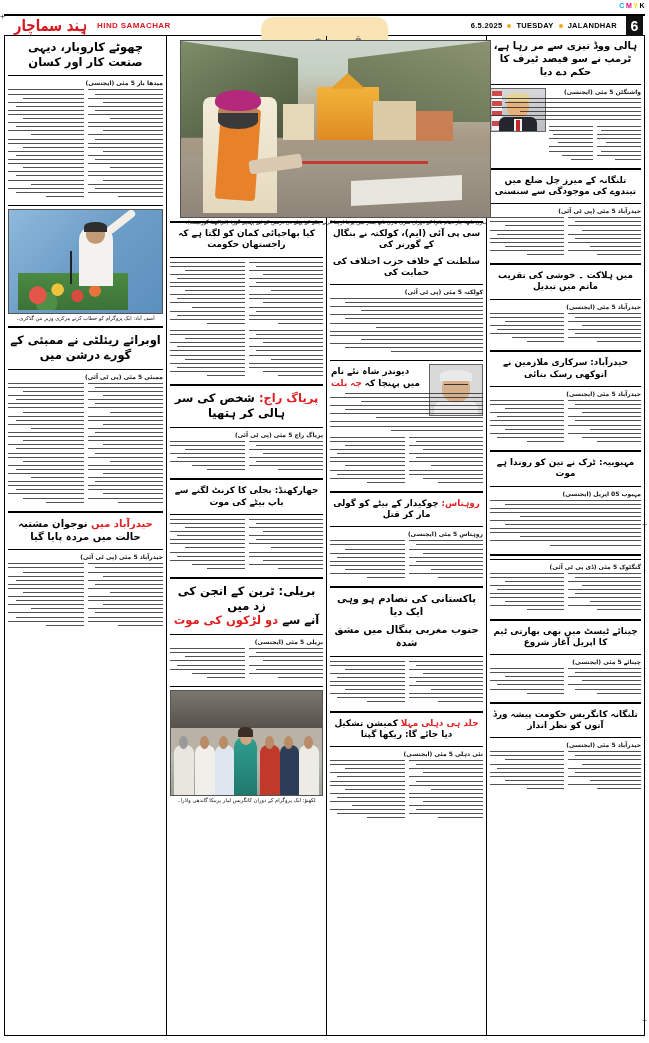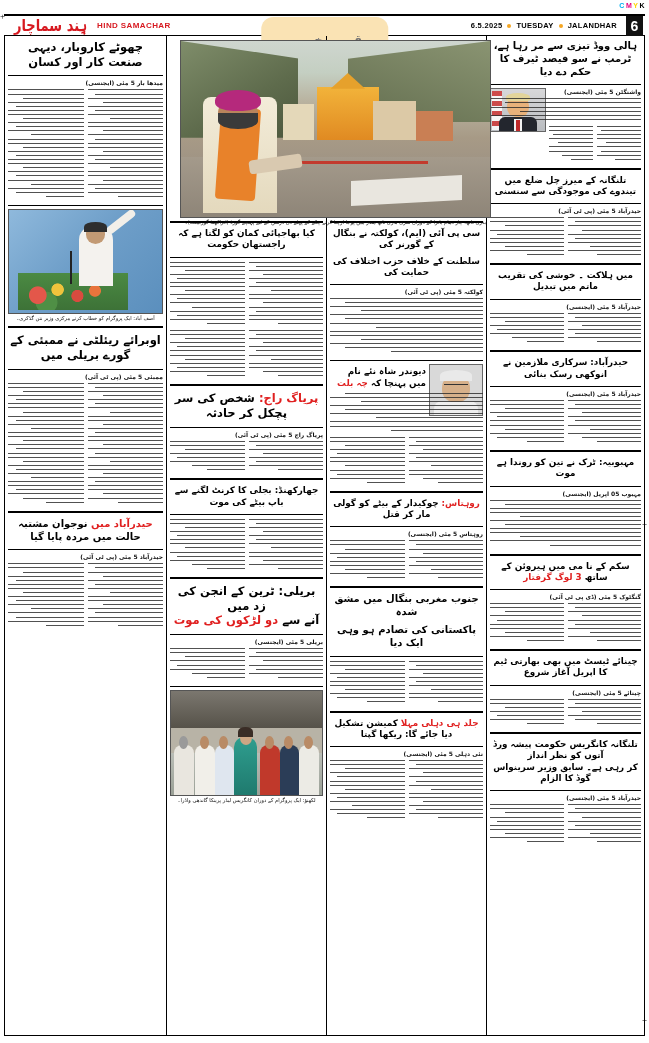--- a/index.html
+++ b/index.html
@@ -401,25 +401,20 @@
           <div class="ln s100"></div>
           <div class="ln s90"></div>
           <div class="ln s100"></div>
         <div class="ln s100"></div>
           <div class="ln s80"></div>
           <div class="ln s100"></div>
           <div class="ln s60"></div>
       </div>
 
       <div class="rule-thick"></div>
-      <div class="hl hl-sm">
-        <span>سکم کے نا می میں ہیروئن کے ساتھ</span>
-        <span class="red">3 لوگ</span>
-        <span class="red">گرفتار</span>
-      </div>
       <div class="rule"></div>
       <div class="dateline">گنگٹوک 5 مئی (ڈی پی ٹی آئی)</div>
       <div class="txt">
         <div class="subcol">
           <div class="ln s100"></div>
             <div class="ln s90"></div>
             <div class="ln s100"></div>
             <div class="ln s80"></div>
           <div class="ln s100"></div>
             <div class="ln s90"></div>
@@ -463,21 +458,20 @@
             <div class="ln s100"></div>
           <div class="ln s90"></div>
             <div class="ln s100"></div>
             <div class="ln s50"></div>
         </div>
       </div>
 
       <div class="rule-thick"></div>
       <div class="hl hl-sm">
         <div>تلنگانہ کانگریس حکومت پیشہ ورڈ آتوں کو نظر انداز</div>
-        <div>کر رہی ہے۔ سابق وزیر سرینواس گوڈ کا الزام</div>
       </div>
       <div class="rule"></div>
       <div class="dateline">حیدرآباد 5 مئی (ایجنسی)</div>
       <div class="txt">
         <div class="subcol">
           <div class="ln s100"></div>
             <div class="ln s90"></div>
             <div class="ln s100"></div>
             <div class="ln s80"></div>
           <div class="ln s100"></div>
@@ -526,21 +520,21 @@
           <div class="ln s60"></div>
       </div>
 
       <div class="rule"></div>
       <div class="photo-portrait">
         <div class="pp-body"></div>
           <div class="pp-face"></div>
           <div class="pp-hair"></div>
           <div class="pp-glass"></div>
       </div>
-      <div class="hl hl-sm" style="text-align:right">
+      <div class="hl hl-sm" style="text-align:left">
         <span>دیوندر شاہ نئے نام میں پہنچا کہ</span>
         <span class="red">چہ بلت</span>
       </div>
       <div class="txt one">
         <div class="ln s90"></div>
           <div class="ln s100"></div>
           <div class="ln s80"></div>
           <div class="ln s100"></div>
         <div class="ln s90"></div>
           <div class="ln s100"></div>
@@ -608,22 +602,22 @@
           <div class="ln s90"></div>
             <div class="ln s100"></div>
             <div class="ln s100"></div>
             <div class="ln s80"></div>
           <div class="ln s100"></div>
             <div class="ln s50"></div>
         </div>
       </div>
 
       <div class="rule-thick"></div>
+      <div class="hl hl-md">پاکستانی کی تصادم ہو وہی ایک دیا</div>
       <div class="hl hl-md">جنوب مغربی بنگال میں مشق شدہ</div>
-      <div class="hl hl-md">پاکستانی کی تصادم ہو وہی ایک دیا</div>
       <div class="rule"></div>
       <div class="txt">
         <div class="subcol">
           <div class="ln s100"></div>
             <div class="ln s90"></div>
             <div class="ln s100"></div>
             <div class="ln s80"></div>
           <div class="ln s100"></div>
             <div class="ln s90"></div>
             <div class="ln s100"></div>
@@ -762,21 +756,21 @@
           <div class="ln s100"></div>
             <div class="ln s90"></div>
             <div class="ln s100"></div>
             <div class="ln s50"></div>
         </div>
       </div>
 
       <div class="rule-thick"></div>
       <div class="hl hl-lg">
         <span class="red">پریاگ راج:</span>
-        <span>شخص کی سر پچکل کر حادثہ</span>
+        <span>شخص کی سر ہالی کر ہتھیا</span>
       </div>
       <div class="rule"></div>
       <div class="dateline">پریاگ راج 5 مئی (پی ٹی آئی)</div>
       <div class="txt">
         <div class="subcol">
           <div class="ln s100"></div>
             <div class="ln s90"></div>
             <div class="ln s100"></div>
             <div class="ln s80"></div>
           <div class="ln s100"></div>
@@ -964,21 +958,21 @@
         <div class="pg-person"></div>
         <div class="pg-arm"></div>
         <div class="pg-head"></div>
         <div class="pg-hair"></div>
         <div class="pg-mic"></div>
       </div>
       <div class="caption">آصف آباد: ایک پروگرام کو خطاب کرتے مرکزی وزیر نتن گڈکری۔</div>
 
       <div class="rule-thick"></div>
       <div class="hl hl-lg">
-        <div>اوبرائے ریئلٹی نے ممبئی کے گورے بریلی میں</div>
+        <div>اوبرائے ریئلٹی نے ممبئی کے گورے درشن میں</div>
       </div>
       <div class="rule"></div>
       <div class="dateline">ممبئی 5 مئی (پی ٹی آئی)</div>
       <div class="txt">
         <div class="subcol">
           <div class="ln s100"></div>
             <div class="ln s90"></div>
             <div class="ln s100"></div>
             <div class="ln s80"></div>
           <div class="ln s100"></div>

